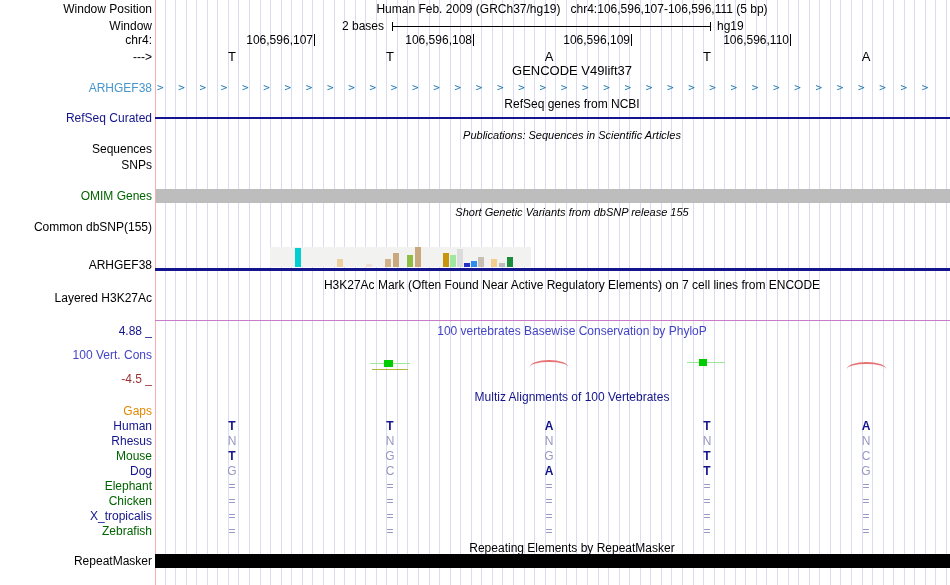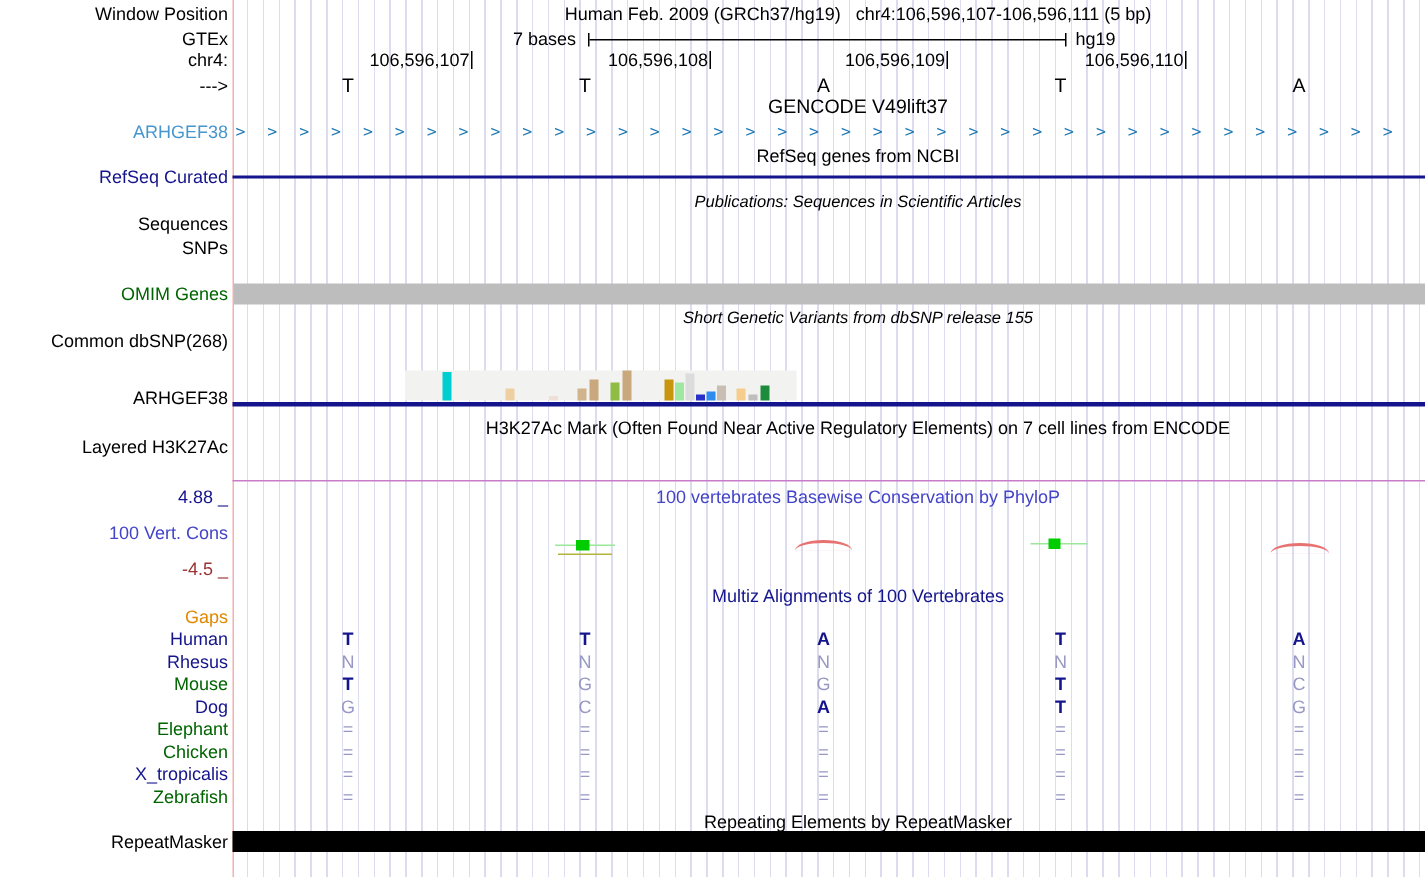--- a/index.html
+++ b/index.html
@@ -59,22 +59,22 @@
 </head>
 <body>
 
 <div id="screen">
   <div id="grid"></div>
   <div id="pink-sep"></div>
 
   <div class="lbl" style="top:2px">Window Position</div>
   <div class="ctitle" style="top:2px">Human Feb. 2009 (GRCh37/hg19)   chr4:106,596,107-106,596,111 (5 bp)</div>
 
-  <div class="lbl" style="top:19px">GTEx</div>
-  <div id="scale-text">7 bases</div>
+  <div class="lbl" style="top:19px">Window</div>
+  <div id="scale-text">2 bases</div>
   <div id="scalebar"></div>
   <div id="assembly-text">hg19</div>
 
   <div class="lbl" style="top:33px">chr4:</div>
   <div></div>
 
   <div class="lbl" style="top:50px">---&gt;</div>
   <div></div>
 
   <div class="ctitle" style="top:64px;font-size:13px">GENCODE V49lift37</div>
@@ -86,21 +86,21 @@
   <div id="refseq-line"></div>
 
   <div class="ctitle small" style="top:128px">Publications: Sequences in Scientific Articles</div>
   <div class="lbl" style="top:142px">Sequences</div>
   <div class="lbl" style="top:158px">SNPs</div>
 
   <div class="lbl green" style="top:189px">OMIM Genes</div>
   <div id="omim-bar"></div>
 
   <div class="ctitle small" style="top:205px">Short Genetic Variants from dbSNP release 155</div>
-  <div class="lbl" style="top:220px">Common dbSNP(268)</div>
+  <div class="lbl" style="top:220px">Common dbSNP(155)</div>
 
   <div class="lbl" style="top:258px">ARHGEF38</div>
   <div id="gtex-bg"></div>
   <div></div>
   <div id="gtex-baseline"></div>
 
   <div class="ctitle" style="top:278px">H3K27Ac Mark (Often Found Near Active Regulatory Elements) on 7 cell lines from ENCODE</div>
   <div class="lbl" style="top:291px">Layered H3K27Ac</div>
   <div id="h3k-line"></div>
 

